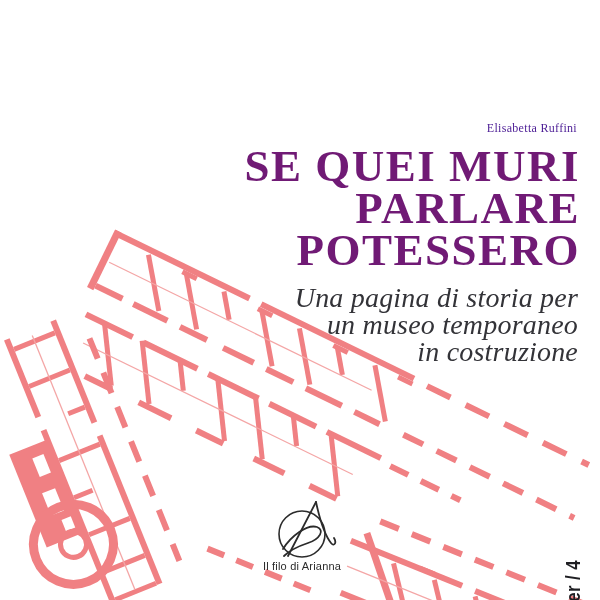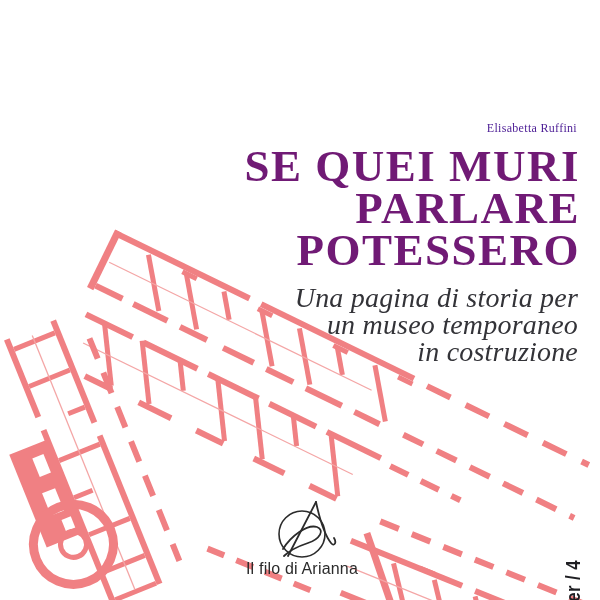--- a/index.html
+++ b/index.html
@@ -20,21 +20,21 @@
   .subtitle .sline{display:block;}
   .spine{
     position:absolute;right:15px;bottom:40px;
     transform-origin:100% 100%;
     transform:rotate(-90deg) scaleX(0.8);
     font-family:"Liberation Sans",sans-serif;font-weight:bold;
     font-size:21px;letter-spacing:.5px;color:#1f1f23;white-space:nowrap;
   }
   .publisher-name{
     position:absolute;left:237px;top:560px;width:130px;text-align:center;
-    font-family:"Liberation Sans",sans-serif;font-size:16px;
+    font-family:"Liberation Sans",sans-serif;font-size:11px;
     letter-spacing:.2px;color:#2b2b2b;
   }
 </style>
 </head>
 <body>
 
 <div class="cover">
 
   <svg class="artwork" viewBox="0 0 600 600" stroke-linecap="butt">
 

